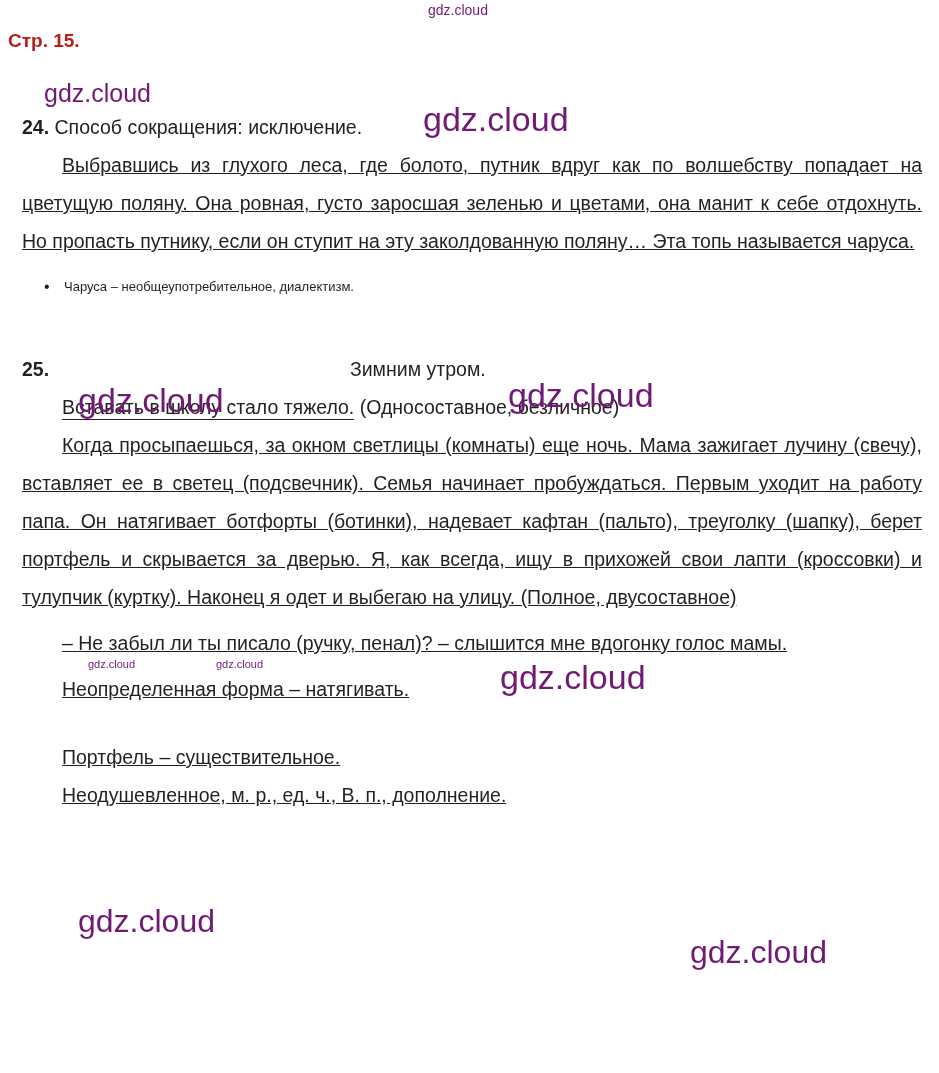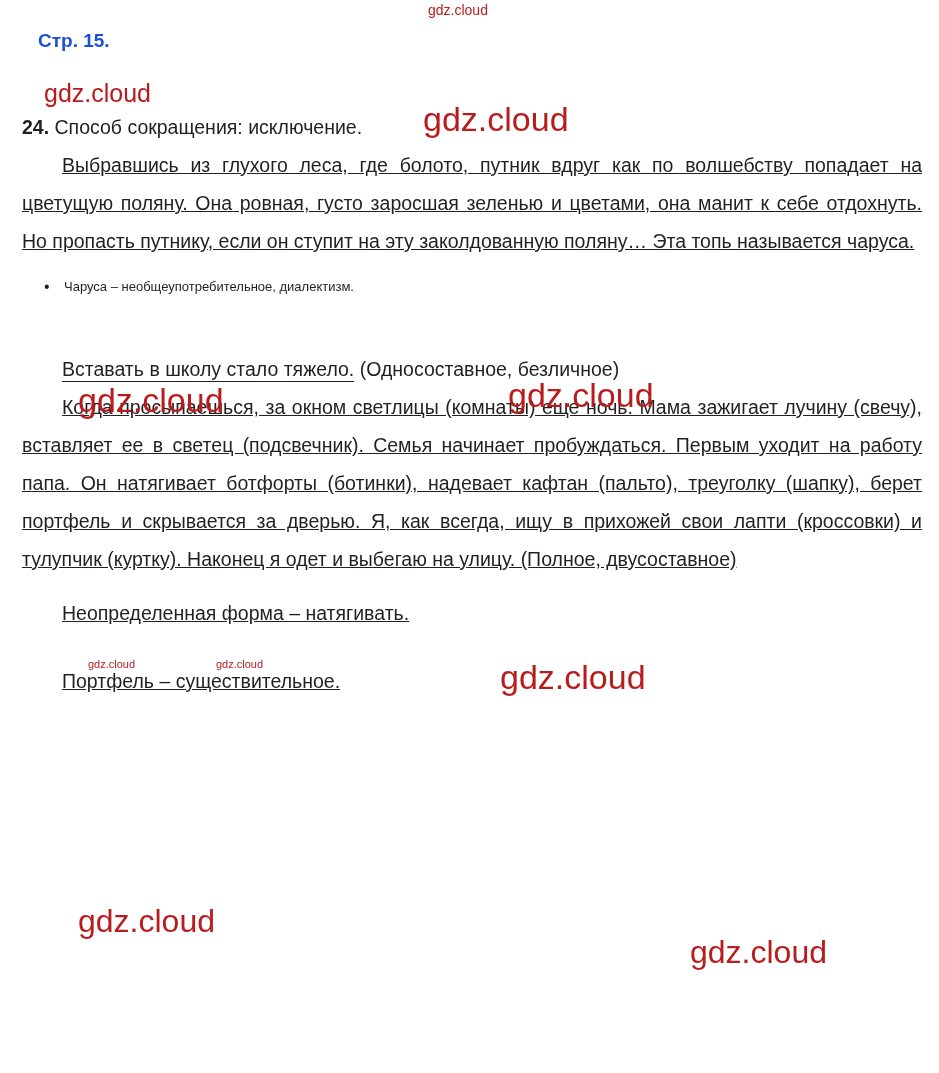--- a/index.html
+++ b/index.html
@@ -16,25 +16,25 @@
     overflow: hidden;
   }
   .page {
     position: absolute;
     left: 0; top: 0;
     width: 939px;
     height: 1073px;
   }
   .page-header {
     position: absolute;
-    left: 38px;
+    left: 8px;
     top: 30px;
     font-size: 19px;
     font-weight: bold;
-    color: #1d4ed8;
+    color: #b91c1c;
   }
   .content {
     position: absolute;
     left: 22px;
     top: 104px;
     width: 900px;
   }
   .para {
     font-size: 19.5px;
     line-height: 38px;
@@ -68,21 +68,21 @@
     padding-bottom: 1px;
   }
   .blk-24 { margin-top: 4px; }
   .blk-25 { margin-top: 44px; }
   .gap-s { height: 8px; }
   .gap-l { height: 30px; }
 
   
   .wm {
     position: absolute;
-    color: #b91c1c;
+    color: #701a75;
     font-family: "Liberation Sans", sans-serif;
     font-weight: normal;
     white-space: nowrap;
     pointer-events: none;
   }
   .wm-top   { left: 428px; top: 2px;   font-size: 14px; }
   .wm-a     { left: 44px;  top: 79px;  font-size: 25px; }
   .wm-b     { left: 423px; top: 100px; font-size: 34px; }
   .wm-c     { left: 78px;  top: 381px; font-size: 34px; }
   .wm-d     { left: 508px; top: 376px; font-size: 34px; }
@@ -105,30 +105,37 @@
       <p class="para">
         <span class="task-num">24.</span>
         <span>Способ сокращения: исключение.</span>
       </p>
       <p class="para indent">Выбравшись из глухого леса, где болото, путник вдруг как по волшебству попадает на цветущую поляну. Она ровная, густо заросшая зеленью и цветами, она манит к себе отдохнуть. Но пропасть путнику, если он ступит на эту заколдованную поляну… Эта топь называется чаруса.</p>
       <div class="gap-s"></div>
       <div class="bullet-line">Чаруса – необщеупотребительное, диалектизм.</div>
     </div>
 
     <div class="blk-25">
+      <p class="para">
+        <span class="task-num">25.</span>
+        <span style="display:inline-block; width:290px;"></span>
+        <span>Зимним утром.</span>
+      </p>
       <p class="para" style="text-indent:40px;">
         <span class="uu">Вставать в школу стало тяжело.</span>
         <span>(Односоставное, безличное)</span>
       </p>
       <p class="para indent">Когда просыпаешься, за окном светлицы (комнаты) еще ночь. Мама зажигает лучину (свечу), вставляет ее в светец (подсвечник). Семья начинает пробуждаться. Первым уходит на работу папа. Он натягивает ботфорты (ботинки), надевает кафтан (пальто), треуголку (шапку), берет портфель и скрывается за дверью. Я, как всегда, ищу в прихожей свои лапти (кроссовки) и тулупчик (куртку). Наконец я одет и выбегаю на улицу. (Полное, двусоставное)</p>
       <div class="gap-s"></div>
+      <p class="para indent">– Не забыл ли ты писало (ручку, пенал)? – слышится мне вдогонку голос мамы.</p>
       <div class="gap-s"></div>
       <p class="para indent">Неопределенная форма – натягивать.</p>
       <div class="gap-l"></div>
       <p class="para indent">Портфель – существительное.</p>
+      <p class="para indent">Неодушевленное, м. р., ед. ч., В. п., дополнение.</p>
     </div>
 
   </div>
 
   <div class="wm wm-top">gdz.cloud</div>
   <div class="wm wm-a">gdz.cloud</div>
   <div class="wm wm-b">gdz.cloud</div>
   <div class="wm wm-c">gdz.cloud</div>
   <div class="wm wm-d">gdz.cloud</div>
   <div class="wm wm-e">gdz.cloud</div>

